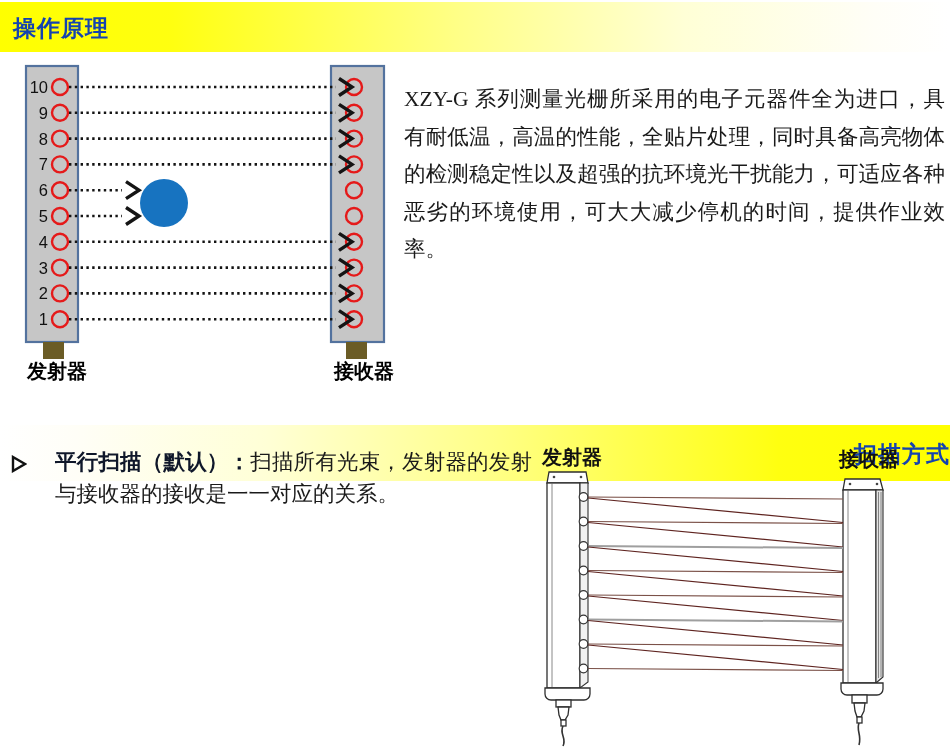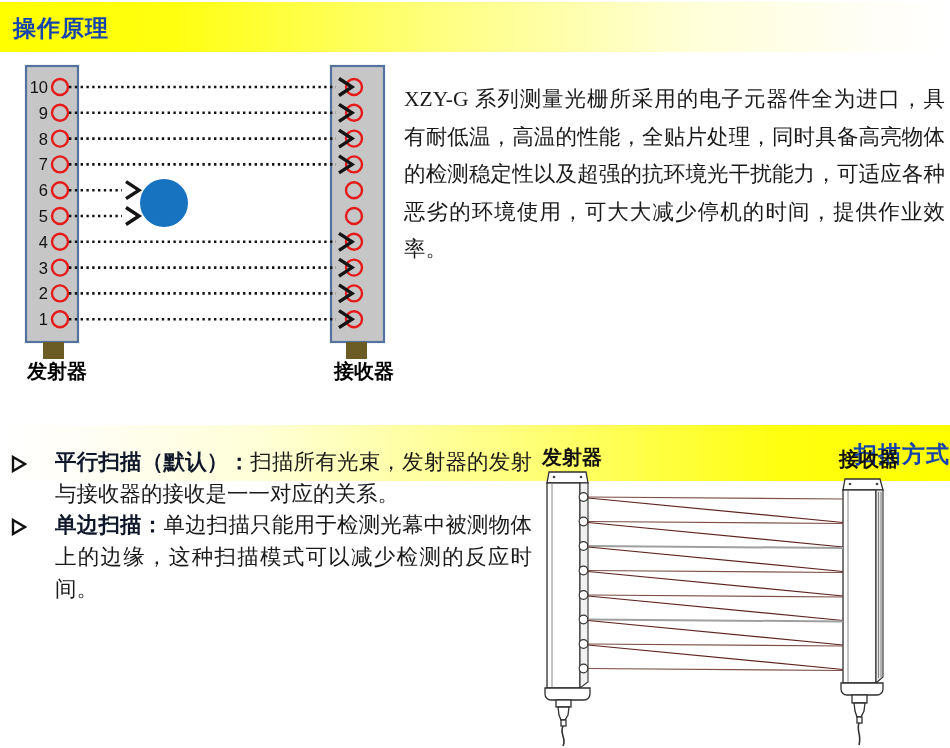--- a/index.html
+++ b/index.html
@@ -117,26 +117,20 @@
     <span>扫描方式</span>
   </div>
 
   <div class="modes">
     <div class="mode-item">
       <svg class="bullet" viewBox="0 0 16 18">
         <polygon points="2,2 14,9 2,16" fill="none" stroke="#111" stroke-width="2.4"></polygon>
         </svg>
       <b>平行扫描（默认）：</b><span>扫描所有光束，发射器的发射与接收器的接收是一一对应的关系。</span>
     </div>
-    <div class="mode-item">
-      <svg class="bullet" viewBox="0 0 16 18">
-        <polygon points="2,2 14,9 2,16" fill="none" stroke="#111" stroke-width="2.4"></polygon>
-        </svg>
-      <b>单边扫描：</b><span>单边扫描只能用于检测光幕中被测物体上的边缘，这种扫描模式可以减少检测的反应时间。</span>
-    </div>
   </div>
 
   <svg id="d2" viewBox="0 0 420 313" style="left:530px;top:435px;width:420px;height:313px">
     <g>
       <polygon class="ln" points="19,37 56,37 58,48 17,48"></polygon>
       <circle cx="24" cy="42" r="1.3" fill="#444"></circle>
       <circle cx="51" cy="42" r="1.3" fill="#444"></circle>
       <rect class="ln" x="17" y="48" width="33" height="205"></rect>
       <line class="thin" x1="22" y1="48" x2="22" y2="253"></line>
       <polygon class="lnl" points="50,48 58,48 58,247 50,253"></polygon>

